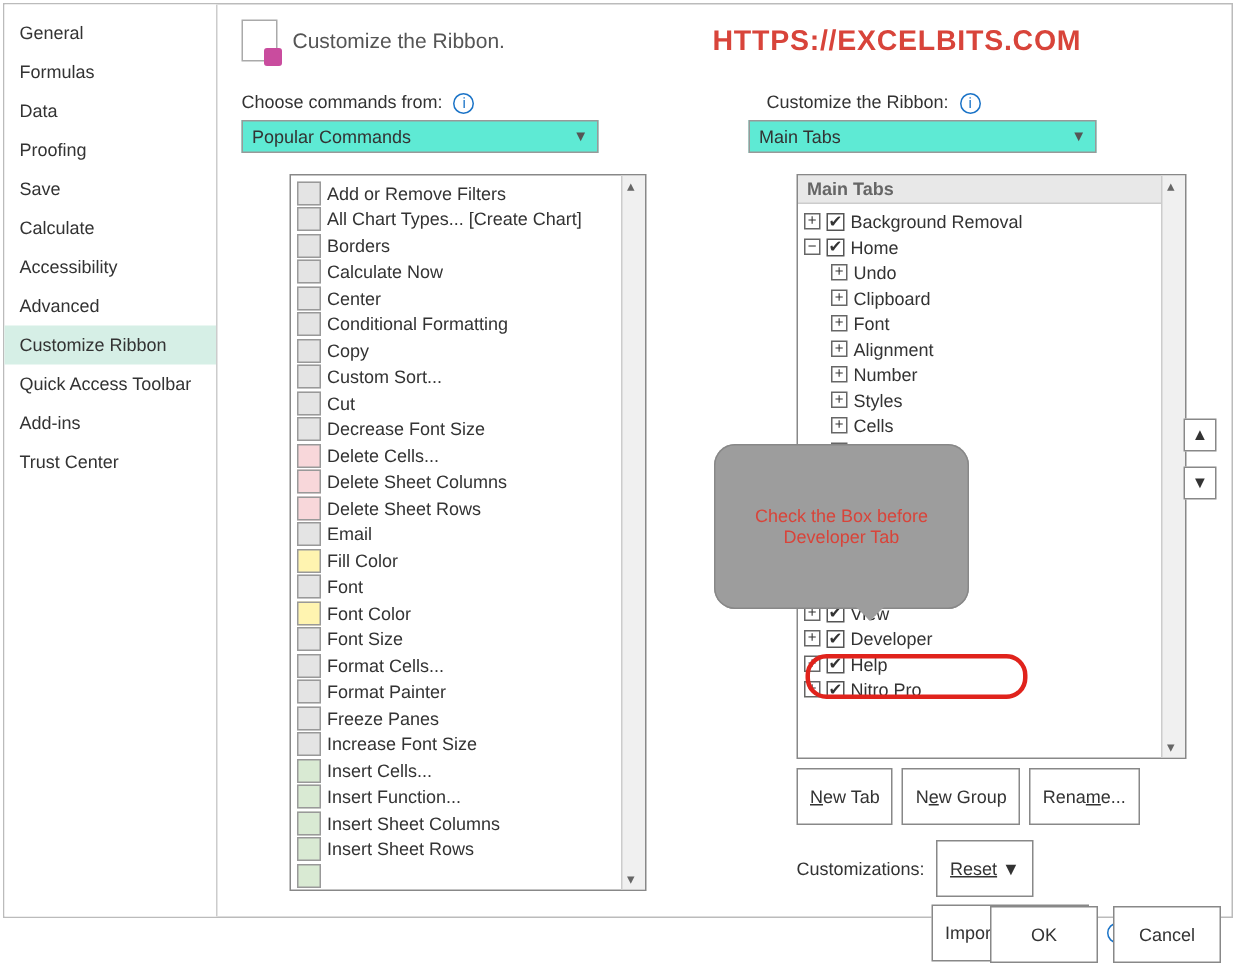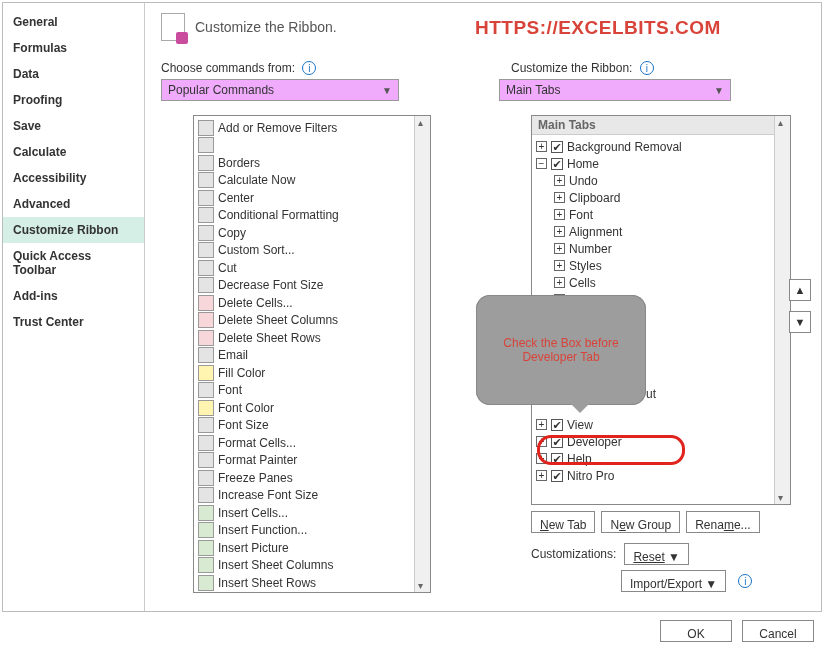--- a/index.html
+++ b/index.html
@@ -22,21 +22,20 @@
   }
   .nav-list {
     width: 160px;
     border-right: 1px solid #ccc;
     background: #fff;
     padding-top: 6px;
   }
   .nav-item {
     padding: 6px 10px;
     cursor: pointer;
-    font-weight: bold;
   }
   .nav-item.active {
     background: #d6efe6;
   }
   .main {
     flex: 1;
     padding: 10px 12px 0 16px;
     position: relative;
   }
   .header-row {
@@ -89,21 +88,21 @@
     gap: 100px;
     margin-top: 4px;
   }
   .select-box {
     border:1px solid #999;
     height:22px;
     display:flex;
     align-items:center;
     justify-content:space-between;
     padding:0 6px;
-    background:#f0abfc;
+    background:#5eead4;
     cursor:pointer;
   }
   .select-left { width: 238px; }
   .select-right { width: 232px; }
   .caret { font-size:10px; color:#555; }
   .columns {
     display:flex;
     margin-top:14px;
     gap: 100px;
     padding-left: 32px;
@@ -196,22 +195,22 @@
   }
   .callout::after{
     content:"";
     position:absolute;
     bottom:-22px; left:90px;
     border:14px solid transparent;
     border-top-color:#9d9d9d;
   }
   .btn-row { display:flex; gap:6px; margin-top:6px; }
   .btn {
-    border:1px solid #888; background:#fff; height:22px;
-    padding:0 8px; cursor:pointer; display:inline-flex; align-items:flex-end;
+    border:1px solid #888; background:#fff; height:38px;
+    padding:0 8px; cursor:pointer; display:inline-flex; align-items:center;
     font-size:12px;
   }
   .btn .ul{ text-decoration:underline; }
   .cust-row { margin-top:10px; display:flex; align-items:center; gap:8px; }
   .spin-btns {
     position:absolute; right:10px; top:276px;
     display:flex; flex-direction:column; gap:10px;
   }
   .spin {
     width:22px;height:22px;border:1px solid #888;background:#fff;
@@ -273,20 +272,21 @@
 
     <div class="columns">
       <div class="listbox left">
         <div class="list-inner" id="cmds">
             <div class="cmd-row">
               <div class="cmd-icon"></div>
               <span>Add or Remove Filters</span>
             </div>
             <div class="cmd-row">
               <div class="cmd-icon"></div>
+              <span>All Chart Types... [Create Chart]</span>
             </div>
             <div class="cmd-row">
               <div class="cmd-icon"></div>
               <span>Borders</span>
               <span class="sub-arrow">▸</span>
             </div>
             <div class="cmd-row">
               <div class="cmd-icon"></div>
               <span>Calculate Now</span>
             </div>
@@ -368,24 +368,20 @@
               <div class="cmd-icon"></div>
               <span>Increase Font Size</span>
             </div>
             <div class="cmd-row">
               <div class="cmd-icon ins"></div>
               <span>Insert Cells...</span>
             </div>
             <div class="cmd-row">
               <div class="cmd-icon ins"></div>
               <span>Insert Function...</span>
-            </div>
-            <div class="cmd-row">
-              <div class="cmd-icon ins"></div>
-              <span>Insert Picture</span>
             </div>
             <div class="cmd-row">
               <div class="cmd-icon ins"></div>
               <span>Insert Sheet Columns</span>
             </div>
             <div class="cmd-row">
               <div class="cmd-icon ins"></div>
               <span>Insert Sheet Rows</span>
             </div>
             <div class="cmd-row">
@@ -439,21 +435,20 @@
               </div>
               <div class="tree-row ind1">
                 <div class="pm">+</div>
                 <span>Editing</span>
               </div>
               <div class="tree-row ind1">
                 <div class="pm">+</div>
                 <span>Analysis</span>
               </div>
               <div style="height: 60px;"></div>
-              <div class="tree-row ind1" style="justify-content: flex-end; padding-right: 130px;">ut</div>
               <div style="height: 14px;"></div>
               <div class="tree-row ">
                 <div class="pm">+</div>
                 <div class="cb ck"></div>
                 <span>View</span>
               </div>
               <div class="tree-row ">
                 <div class="pm">+</div>
                 <div class="cb ck"></div>
                 <span>Developer</span>

